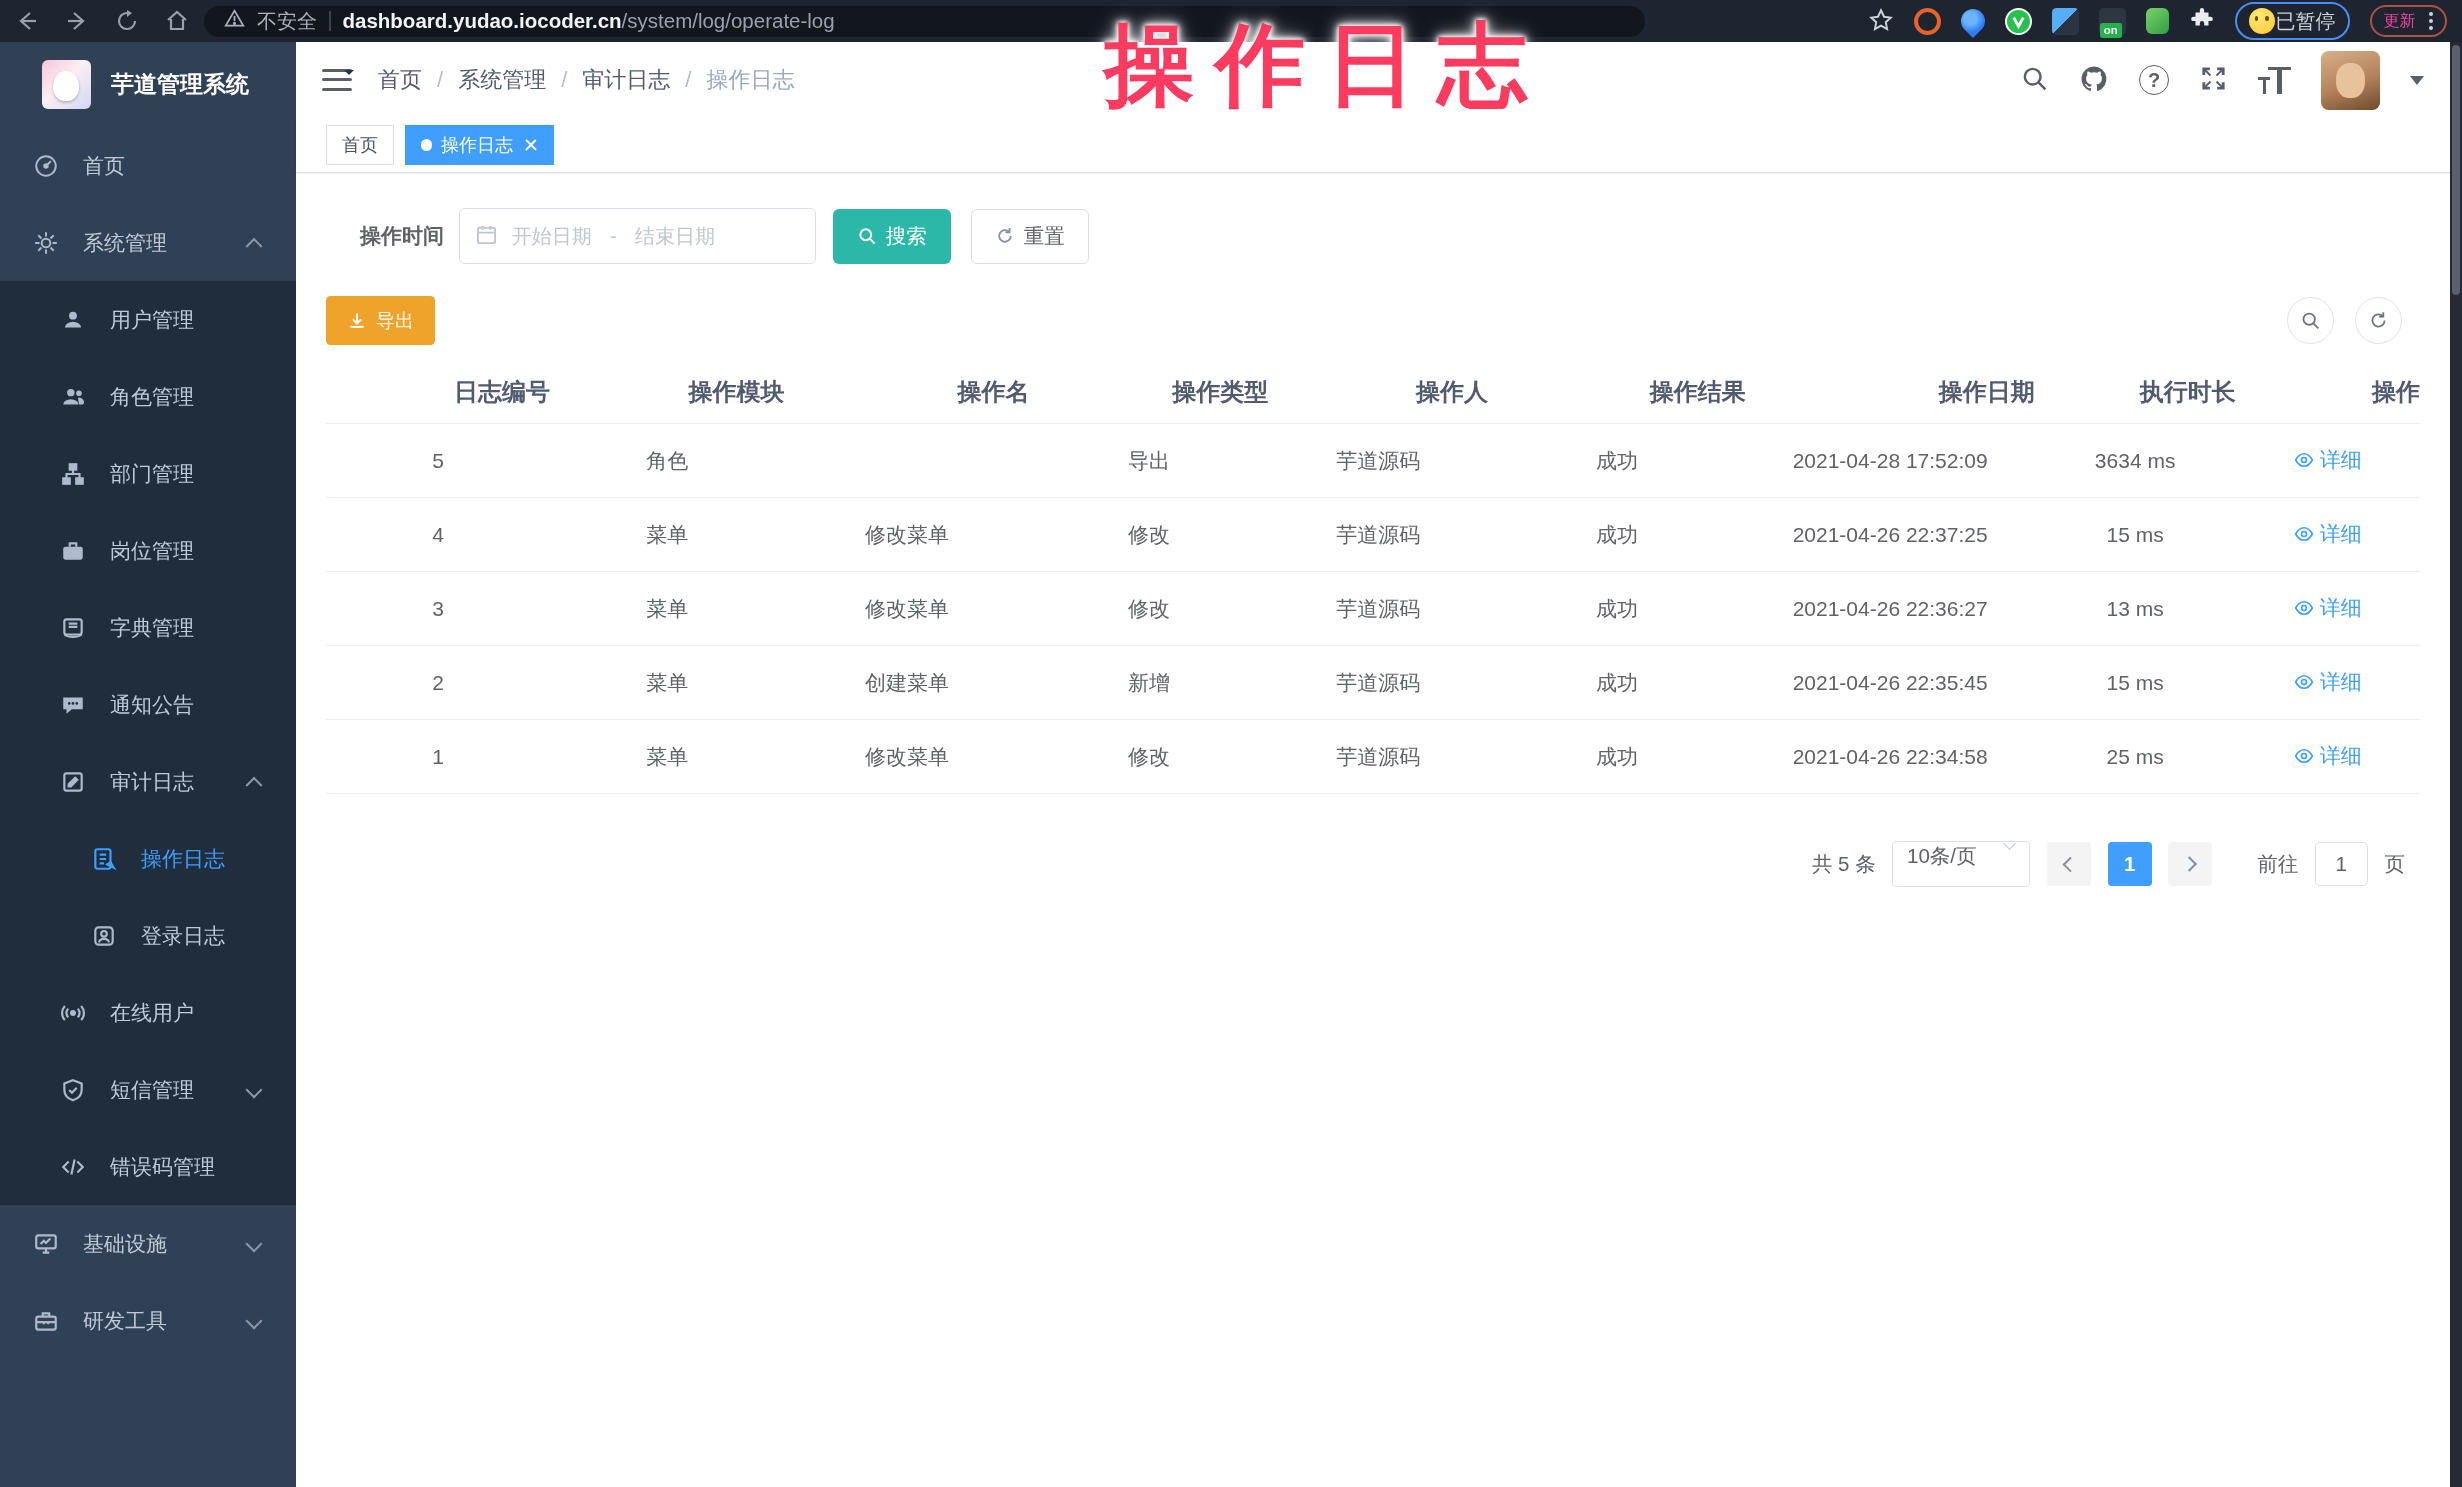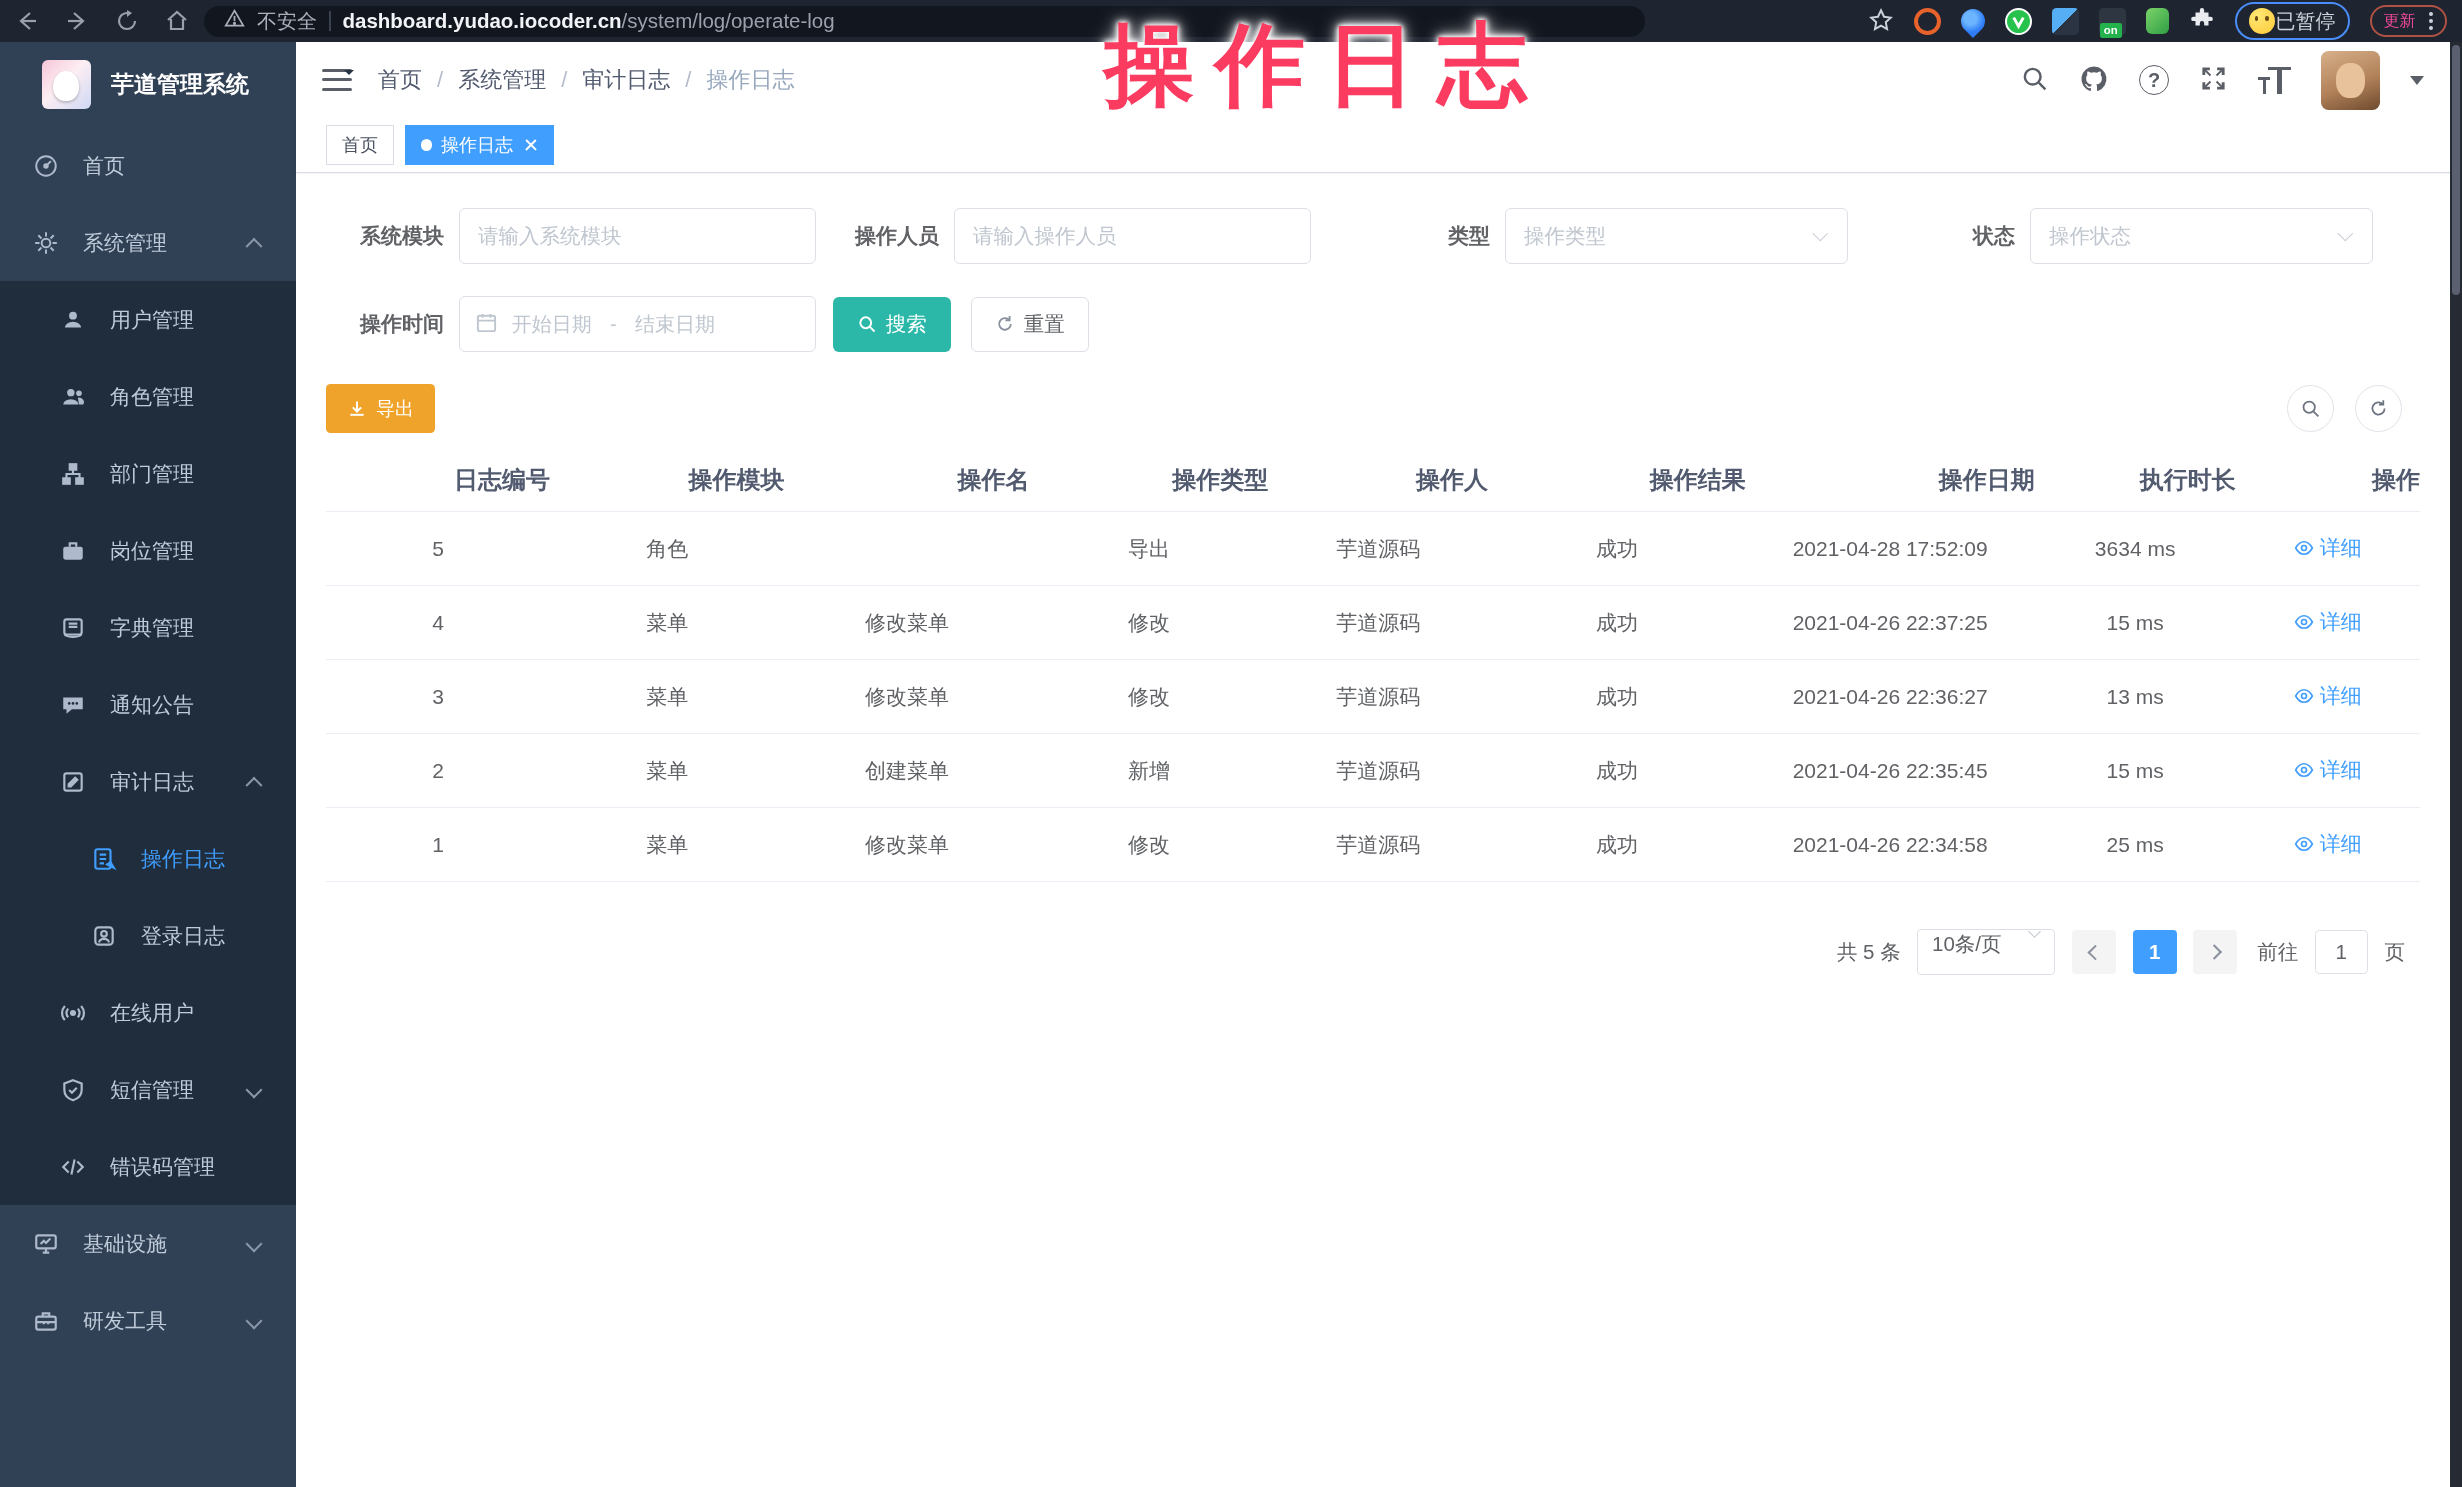--- a/index.html
+++ b/index.html
@@ -414,36 +414,20 @@
       </span>
     <span class="tag active">
       <span class="dot"></span>
       <span>操作日志</span>
       <span class="x"></span>
     </span>
   </div>
 
   <div class="content">
 
-    <div class="form-row">
-      <span class="f-label w155">系统模块</span>
-      <input class="inp" placeholder="请输入系统模块" style="">
-      <span class="f-label" style="margin-left:24px; width:99px;">操作人员</span>
-      <input class="inp" placeholder="请输入操作人员" style="">
-      <span class="f-label" style="margin-left:137px;">类型</span>
-      <div class="sel">
-        <span class="ph">操作类型</span>
-        <span class="chev2"></span>
-      </div>
-      <span class="f-label" style="margin-left:125px;">状态</span>
-      <div class="sel">
-        <span class="ph">操作状态</span>
-        <span class="chev2"></span>
-      </div>
-    </div>
 
     <div class="form-row">
       <span class="f-label w155">操作时间</span>
       <div class="daterange">
         <span><svg width="23" height="23" viewBox="0 0 24 24" fill="none" stroke="#bfc6cf" stroke-width="2">
               <rect x="3" y="5" width="18" height="16" rx="2"></rect>
               <path d="M3 10 H21 M8 3 V7 M16 3 V7"></path>
             </svg></span>
         <span class="ph">开始日期</span>
         <span class="rsep">-</span>
@@ -609,21 +593,21 @@
         <span>10条/页</span>
         <span class="chev2"></span>
       </div>
       <span class="pbtn">
           <span class="arr left"></span>
         </span>
       <span class="pcur">1</span>
       <span class="pbtn">
           <span class="arr right"></span>
         </span>
-      <span style="margin-left:3px;text-align:right;">前往</span>
+      <span style="margin-left:28px;text-align:right;">前往</span>
       <input class="goto-input" value="1" style="">
       <span>页</span>
     </div>
 
   </div>
 
   <div class="annotation">操作日志</div>
 
 </div>
 

